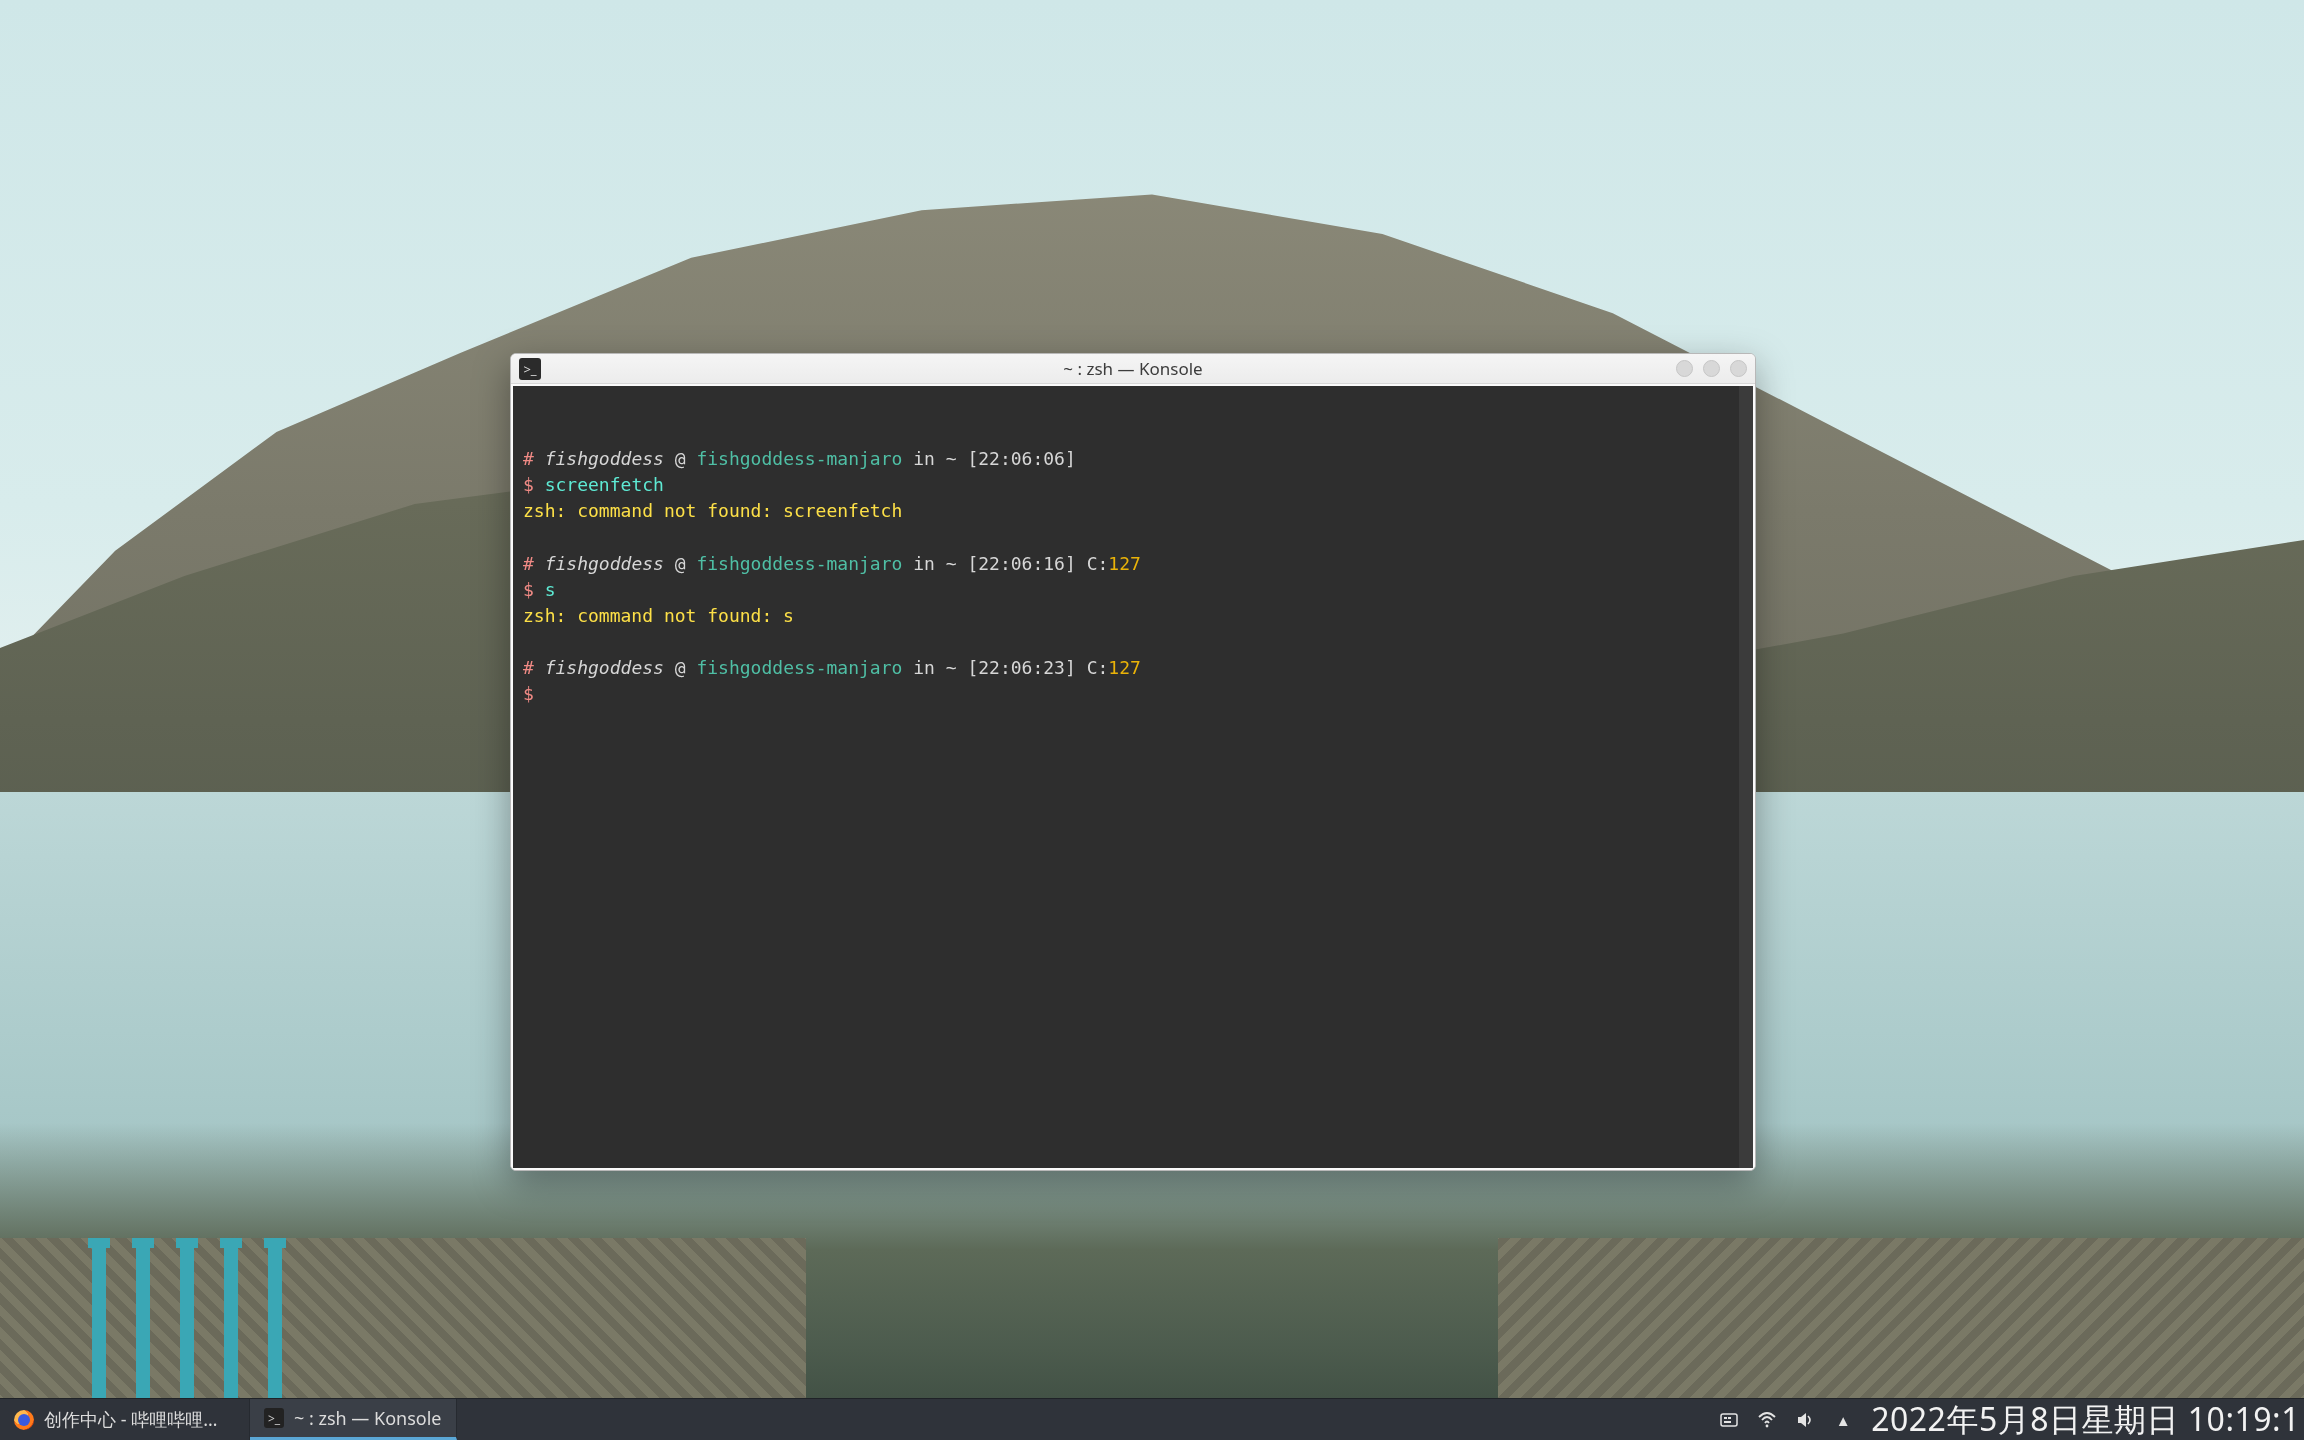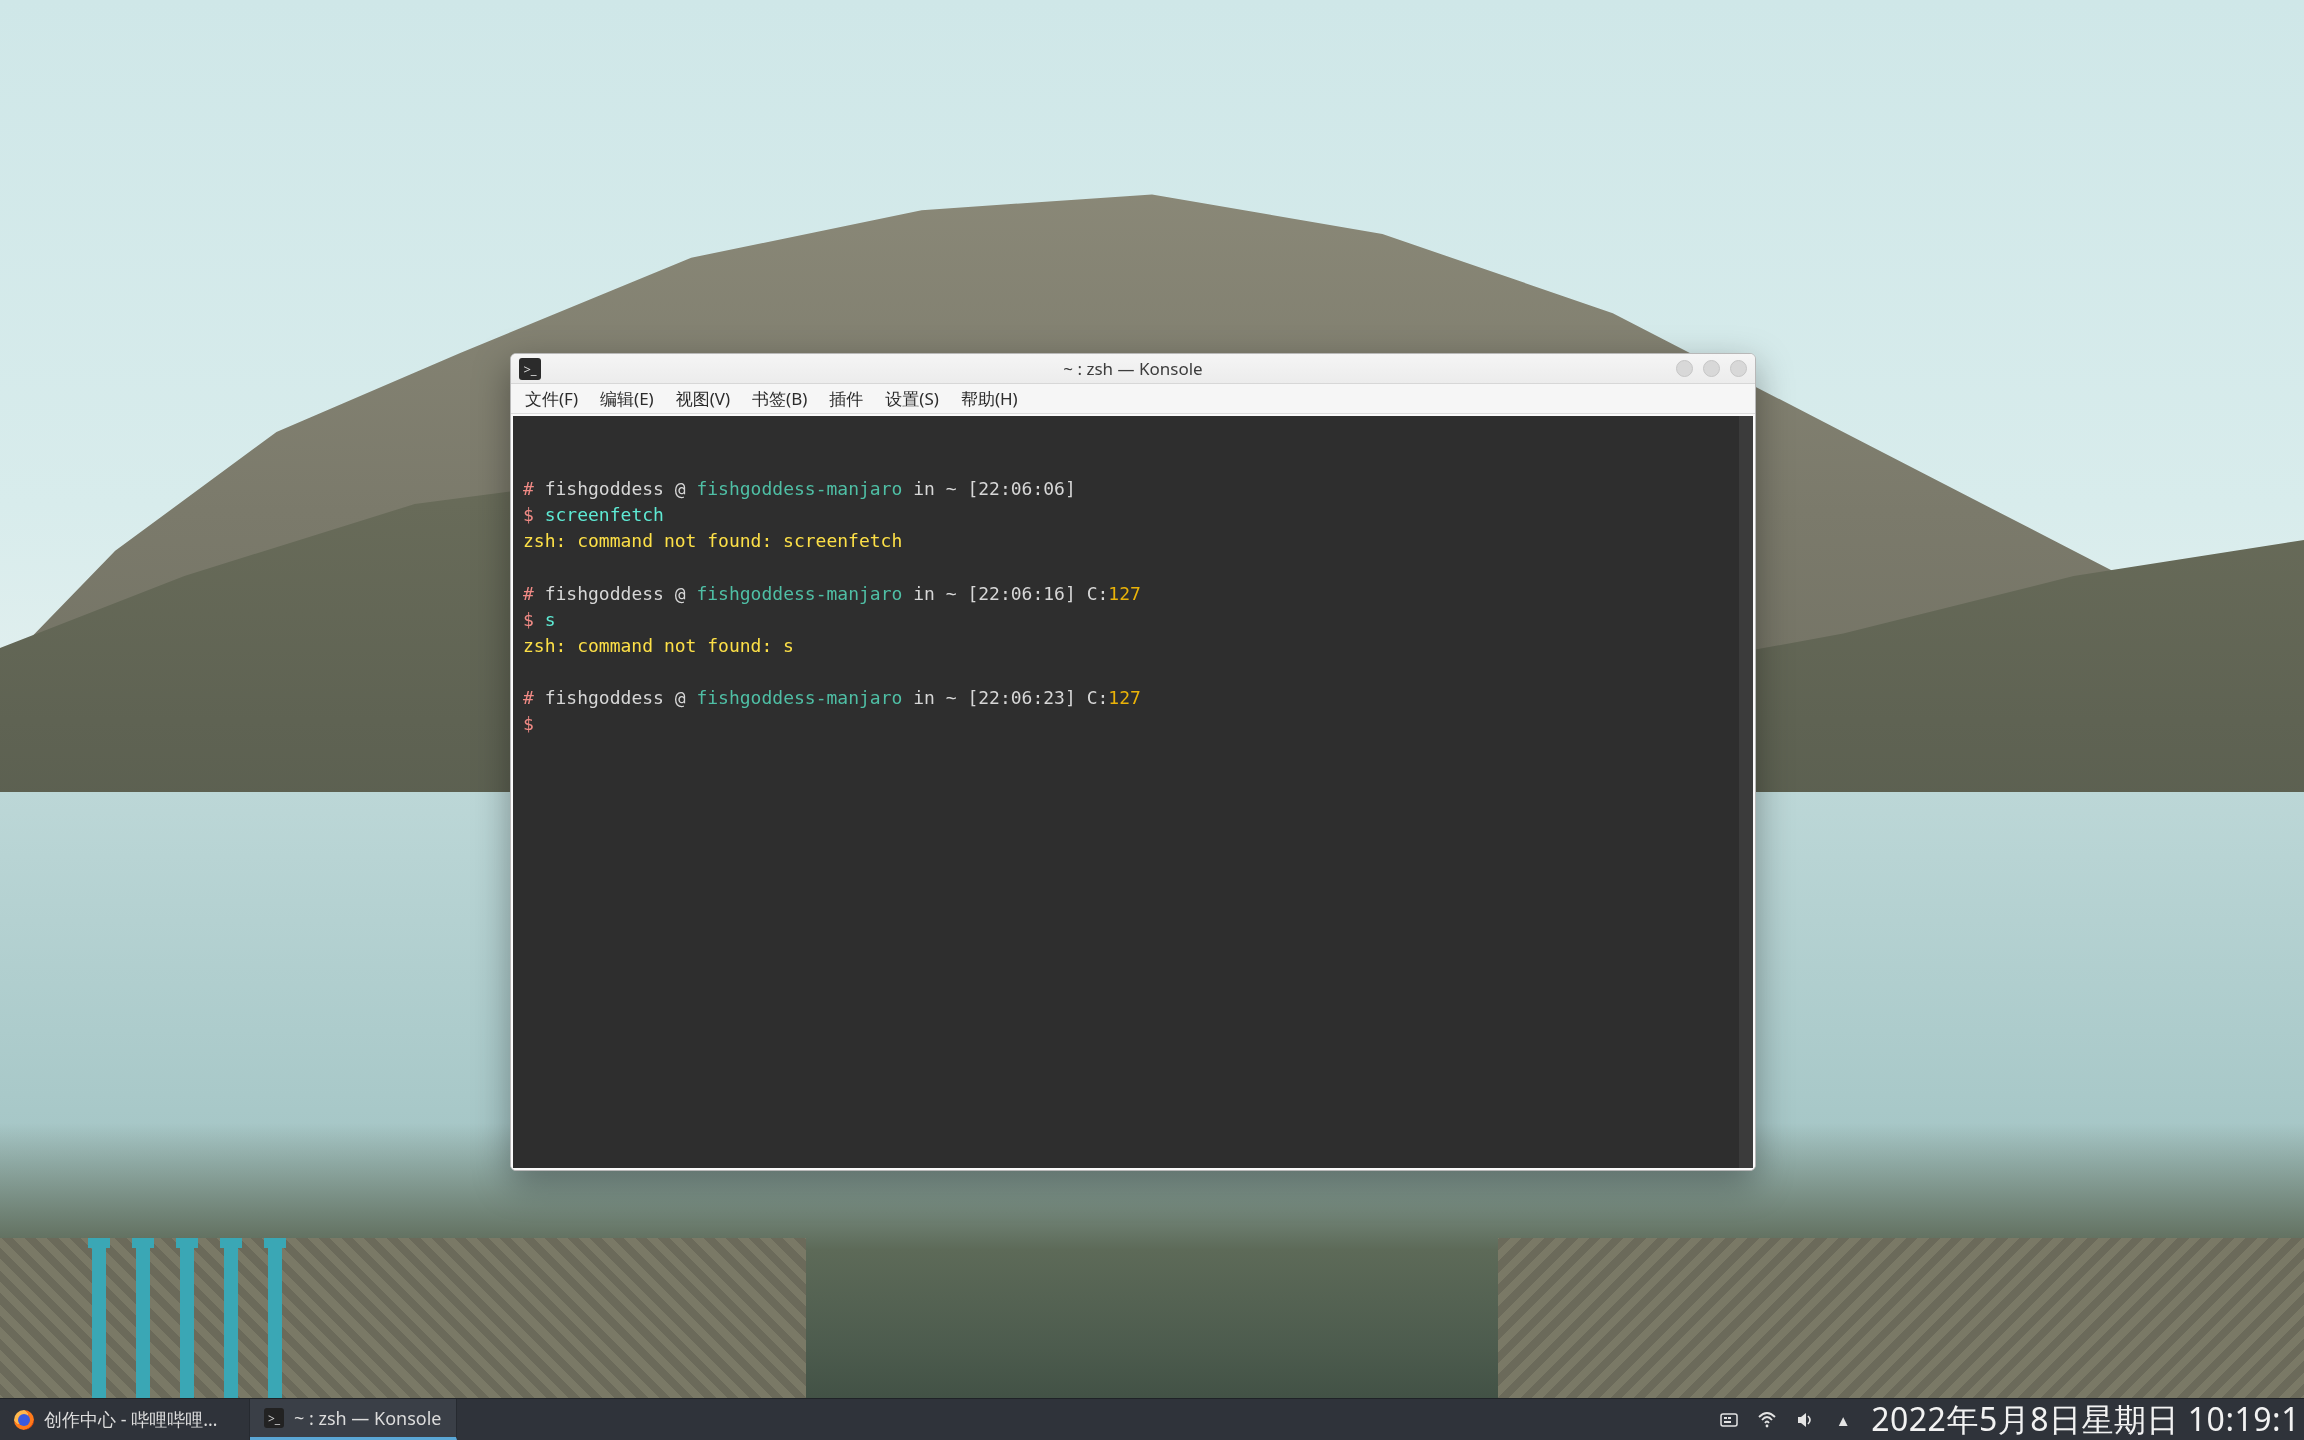--- a/index.html
+++ b/index.html
@@ -69,21 +69,21 @@
 
   .term-wrap{flex:1;background:#fafafa;padding:2px;}
   .term{
     width:100%;height:100%;background:#2e2e2e;
     font-family:"DejaVu Sans Mono","Liberation Mono",monospace;
     font-size:18px;line-height:1.45;color:#d7d7d7;
     padding:8px 10px;white-space:pre;overflow:hidden;position:relative;
   }
   .term .scrollbar{position:absolute;right:0;top:0;width:14px;height:100%;background:#3b3b3b;}
   .c-hash{color:#f08a85;}      
-  .c-user{color:#d7d7d7;}
+  .c-user{color:#d7d7d7;font-style:italic;}
   .c-host{color:#4fbfa5;}
   .c-dim {color:#d7d7d7;}
   .c-cmd {color:#5eead4;}
   .c-code{color:#eab308;}
   .c-err {color:#fde047;}
 
   
   .taskbar{
     position:absolute;left:0;right:0;bottom:0;height:42px;
     background:#2f333a;color:#dcdcdc;
@@ -132,29 +132,20 @@
     <div class="titlebar">
       <div class="appicon">&gt;_</div>
       <div class="title">~ : zsh — Konsole</div>
       <div class="win-controls">
         <div class="win-dot"></div>
         <div class="win-dot"></div>
         <div class="win-dot"></div>
       </div>
     </div>
 
-    <div class="menubar">
-      <div class="menu-item">文件(F)</div>
-      <div class="menu-item">编辑(E)</div>
-      <div class="menu-item">视图(V)</div>
-      <div class="menu-item">书签(B)</div>
-      <div class="menu-item">插件</div>
-      <div class="menu-item">设置(S)</div>
-      <div class="menu-item">帮助(H)</div>
-    </div>
 
     <div class="term-wrap">
       <div class="term" id="term">
         <div><span class="c-hash">#</span> <span class="c-user">fishgoddess</span> <span class="c-dim">@</span> <span class="c-host">fishgoddess-manjaro</span> <span class="c-dim">in</span> <span class="c-dim">~</span> <span class="c-dim">[22:06:06]</span>
 <span class="c-hash">$</span> <span class="c-cmd">screenfetch</span>
 <span class="c-err">zsh: command not found: screenfetch</span>
 
 <span class="c-hash">#</span> <span class="c-user">fishgoddess</span> <span class="c-dim">@</span> <span class="c-host">fishgoddess-manjaro</span> <span class="c-dim">in</span> <span class="c-dim">~</span> <span class="c-dim">[22:06:16]</span> <span class="c-dim">C:</span><span class="c-code">127</span>
 <span class="c-hash">$</span> <span class="c-cmd">s</span>
 <span class="c-err">zsh: command not found: s</span>

